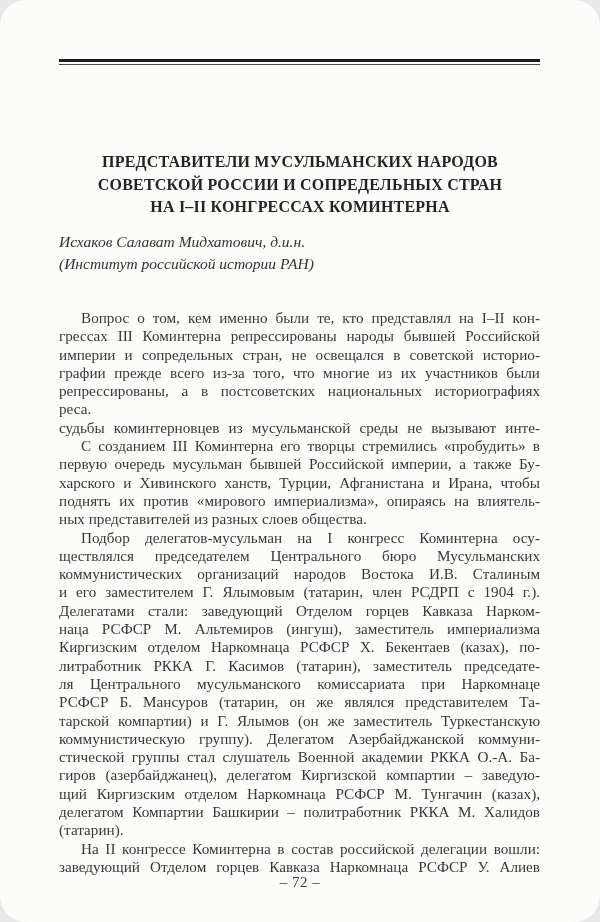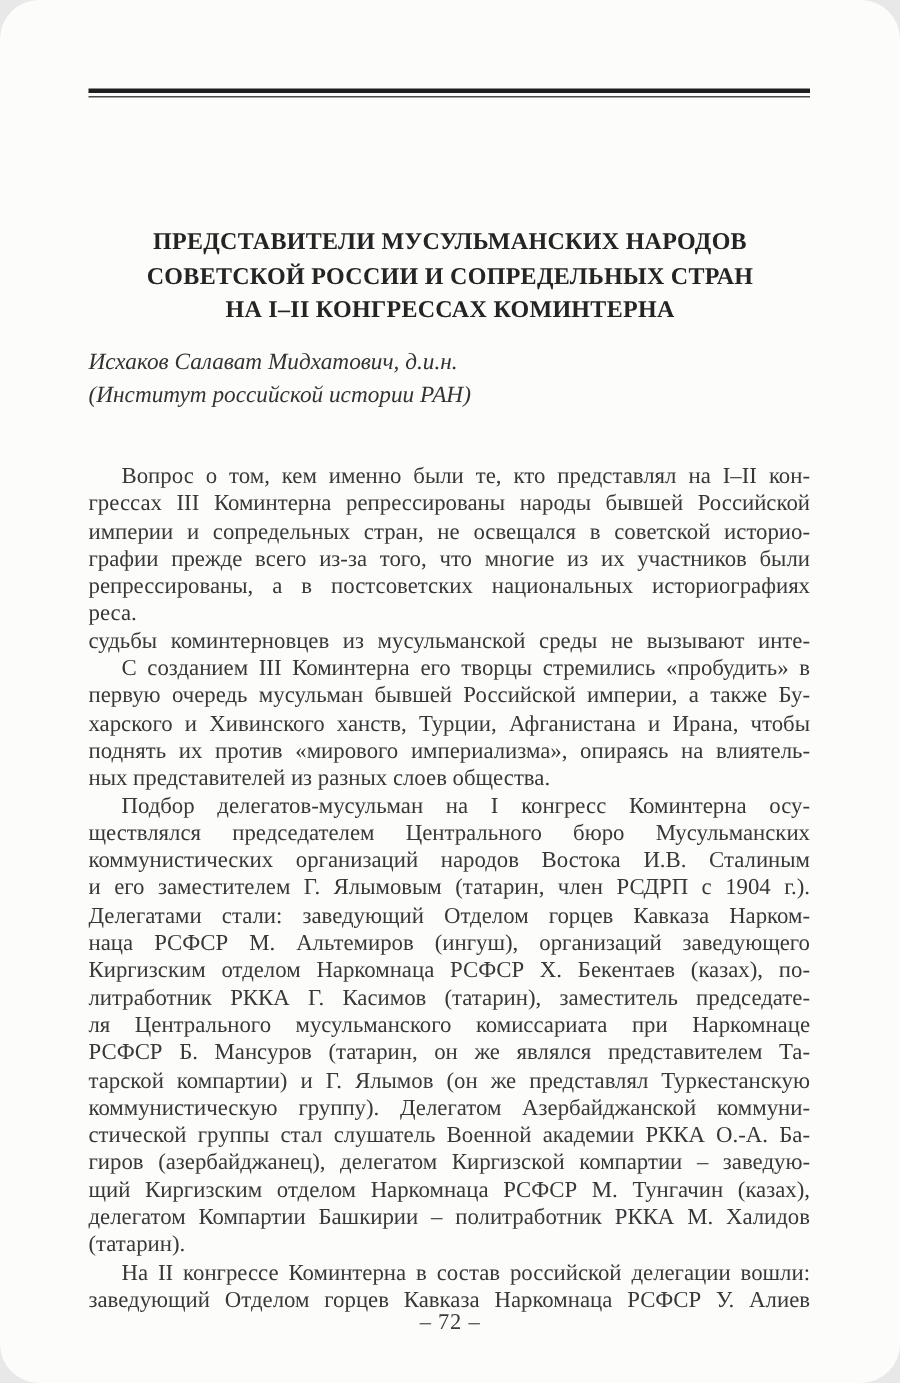--- a/index.html
+++ b/index.html
@@ -111,26 +111,26 @@
         <div class="bline">харского и Хивинского ханств, Турции, Афганистана и Ирана, чтобы</div>
         <div class="bline">поднять их против «мирового империализма», опираясь на влиятель-</div>
         <div class="bline last">ных представителей из разных слоев общества.</div>
       </div>
       <div>
         <div class="bline first">Подбор делегатов-мусульман на I конгресс Коминтерна осу-</div>
         <div class="bline">ществлялся председателем Центрального бюро Мусульманских</div>
         <div class="bline">коммунистических организаций народов Востока И.В. Сталиным</div>
         <div class="bline">и его заместителем Г. Ялымовым (татарин, член РСДРП с 1904 г.).</div>
         <div class="bline">Делегатами стали: заведующий Отделом горцев Кавказа Нарком-</div>
-        <div class="bline">наца РСФСР М. Альтемиров (ингуш), организаций заведующего</div>
+        <div class="bline">наца РСФСР М. Альтемиров (ингуш), заместитель империализма</div>
         <div class="bline">Киргизским отделом Наркомнаца РСФСР Х. Бекентаев (казах), по-</div>
         <div class="bline">литработник РККА Г. Касимов (татарин), заместитель председате-</div>
         <div class="bline">ля Центрального мусульманского комиссариата при Наркомнаце</div>
         <div class="bline">РСФСР Б. Мансуров (татарин, он же являлся представителем Та-</div>
-        <div class="bline">тарской компартии) и Г. Ялымов (он же представлял Туркестанскую</div>
+        <div class="bline">тарской компартии) и Г. Ялымов (он же заместитель Туркестанскую</div>
         <div class="bline">коммунистическую группу). Делегатом Азербайджанской коммуни-</div>
         <div class="bline">стической группы стал слушатель Военной академии РККА О.-А. Ба-</div>
         <div class="bline">гиров (азербайджанец), делегатом Киргизской компартии – заведую-</div>
         <div class="bline">щий Киргизским отделом Наркомнаца РСФСР М. Тунгачин (казах),</div>
         <div class="bline">делегатом Компартии Башкирии – политработник РККА М. Халидов</div>
         <div class="bline last">(татарин).</div>
       </div>
       <div>
         <div class="bline first">На II конгрессе Коминтерна в состав российской делегации вошли:</div>
         <div class="bline">заведующий Отделом горцев Кавказа Наркомнаца РСФСР У. Алиев</div>

